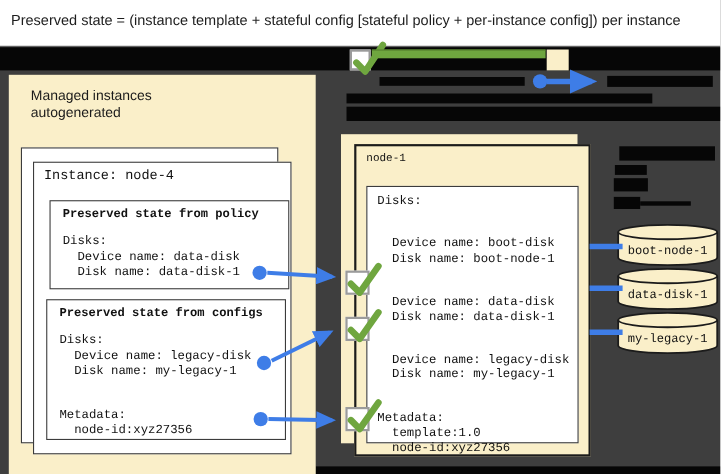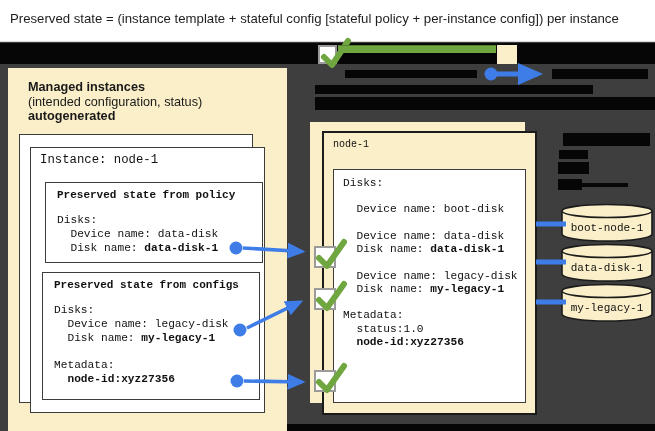--- a/index.html
+++ b/index.html
@@ -26,33 +26,33 @@
   .lr3{left:315px;top:85px;width:278px;height:9px;}
   .lr4{left:315px;top:97px;width:340px;height:13px;}
   .rr1{left:563px;top:133px;width:87px;height:13px;}
   .rr2{left:559px;top:150px;width:29px;height:9px;}
   .rr3{left:558px;top:162px;width:31px;height:12px;}
   .rr4{left:558px;top:179px;width:24px;height:11px;}
   .rr5{left:582px;top:183px;width:46px;height:4px;}
   
   .left-panel{left:8px;top:68px;width:279px;height:363px;background:#faefc9;}
   .lp-header{left:28px;top:80px;font-size:12.7px;line-height:14.5px;color:#1a1a1a;}
-  .bold{font-weight:bold;}
+  .bold{font-weight:normal;}
   .card{background:#ffffff;border:1.5px solid #3c3c3c;box-sizing:border-box;}
   .back-card-left{left:19px;top:134px;width:234px;height:269px;}
   .front-card-left{left:30px;top:147px;width:235px;height:266px;}
   .mono{font-family:"Liberation Mono","DejaVu Sans Mono",monospace;color:#111;}
   .instance-title{left:40px;top:153px;font-size:12.3px;}
   .inner-box{background:#fff;border:1.5px solid #3c3c3c;box-sizing:border-box;
     padding:6px 0 0 11px;}
   .policy-box{left:45px;top:182px;width:218px;height:81px;}
   .configs-box{left:42px;top:272px;width:218px;height:128px;}
   .box-title{font-size:11px;font-weight:bold;margin-bottom:12px;white-space:pre;}
   .code-line{font-size:11.2px;line-height:14px;white-space:pre;}
-  .gap{margin-top:13px;}
+  .gap{margin-top:26px;}
   
   .right-back-card{left:310px;top:122px;width:215px;height:281px;background:#faefc9;}
   .right-front-card{left:322px;top:131px;width:215px;height:284px;background:#faefc9;
     border:2px solid #1b1b1b;box-sizing:border-box;}
   .right-node-title{left:333px;top:139px;font-size:10px;}
   .right-white-box{left:333px;top:169px;width:193px;height:234px;background:#fff;
     border:1.5px solid #3c3c3c;box-sizing:border-box;padding:7px 0 0 9px;}
   .right-white-box .code-line{line-height:13.4px;}
   
   .check-box{width:22px;height:22px;background:#fff;border:2px solid #9b9b9b;
@@ -94,27 +94,26 @@
   <div class="abs black-bar rr1"></div>
   <div class="abs black-bar rr2"></div>
   <div class="abs black-bar rr3"></div>
   <div class="abs black-bar rr4"></div>
   <div class="abs black-bar rr5"></div>
   <div class="abs black-bar bottom-strip"></div>
 
   <div class="abs left-panel"></div>
   <div class="abs lp-header">
     <div class="bold">Managed instances</div>
-    <div>(intended configuration, status)</div>
     <div class="bold">autogenerated</div>
   </div>
 
   <div class="abs card back-card-left"></div>
   <div class="abs card front-card-left"></div>
-  <div class="abs mono instance-title">Instance: node-1</div>
+  <div class="abs mono instance-title">Instance: node-4</div>
 
   <div class="abs mono inner-box policy-box">
     <div class="box-title">Preserved state from policy</div>
     <div class="code-line">Disks:</div>
     <div class="code-line">  Device name: data-disk</div>
     <div class="code-line"><span>  Disk name: </span><span class="bold">data-disk-1</span></div>
   </div>
 
   <div class="abs mono inner-box configs-box">
     <div class="box-title">Preserved state from configs</div>
@@ -125,26 +124,27 @@
     <div class="code-line bold">  node-id:xyz27356</div>
   </div>
 
   <div class="abs right-back-card"></div>
   <div class="abs right-front-card"></div>
   <div class="abs mono right-node-title">node-1</div>
 
   <div class="abs mono right-white-box">
     <div class="code-line">Disks:</div>
     <div class="code-line gap">  Device name: boot-disk</div>
+    <div class="code-line">  Disk name: boot-node-1</div>
     <div class="code-line gap">  Device name: data-disk</div>
     <div class="code-line"><span>  Disk name: </span><span class="bold">data-disk-1</span></div>
     <div class="code-line gap">  Device name: legacy-disk</div>
     <div class="code-line"><span>  Disk name: </span><span class="bold">my-legacy-1</span></div>
     <div class="code-line gap">Metadata:</div>
-    <div class="code-line">  status:1.0</div>
+    <div class="code-line">  template:1.0</div>
     <div class="code-line bold">  node-id:xyz27356</div>
   </div>
 
   <div class="abs check-box cb1">
     <svg class="check-svg" width="28" height="30">
       <path d="M1,20 L9,28 L26,4" fill="none" stroke="#6fa63f" stroke-width="6" stroke-linecap="round" stroke-linejoin="round"></path>
     </svg>
   </div>
   <div class="abs check-box cb2">
     <svg class="check-svg" width="28" height="30">

